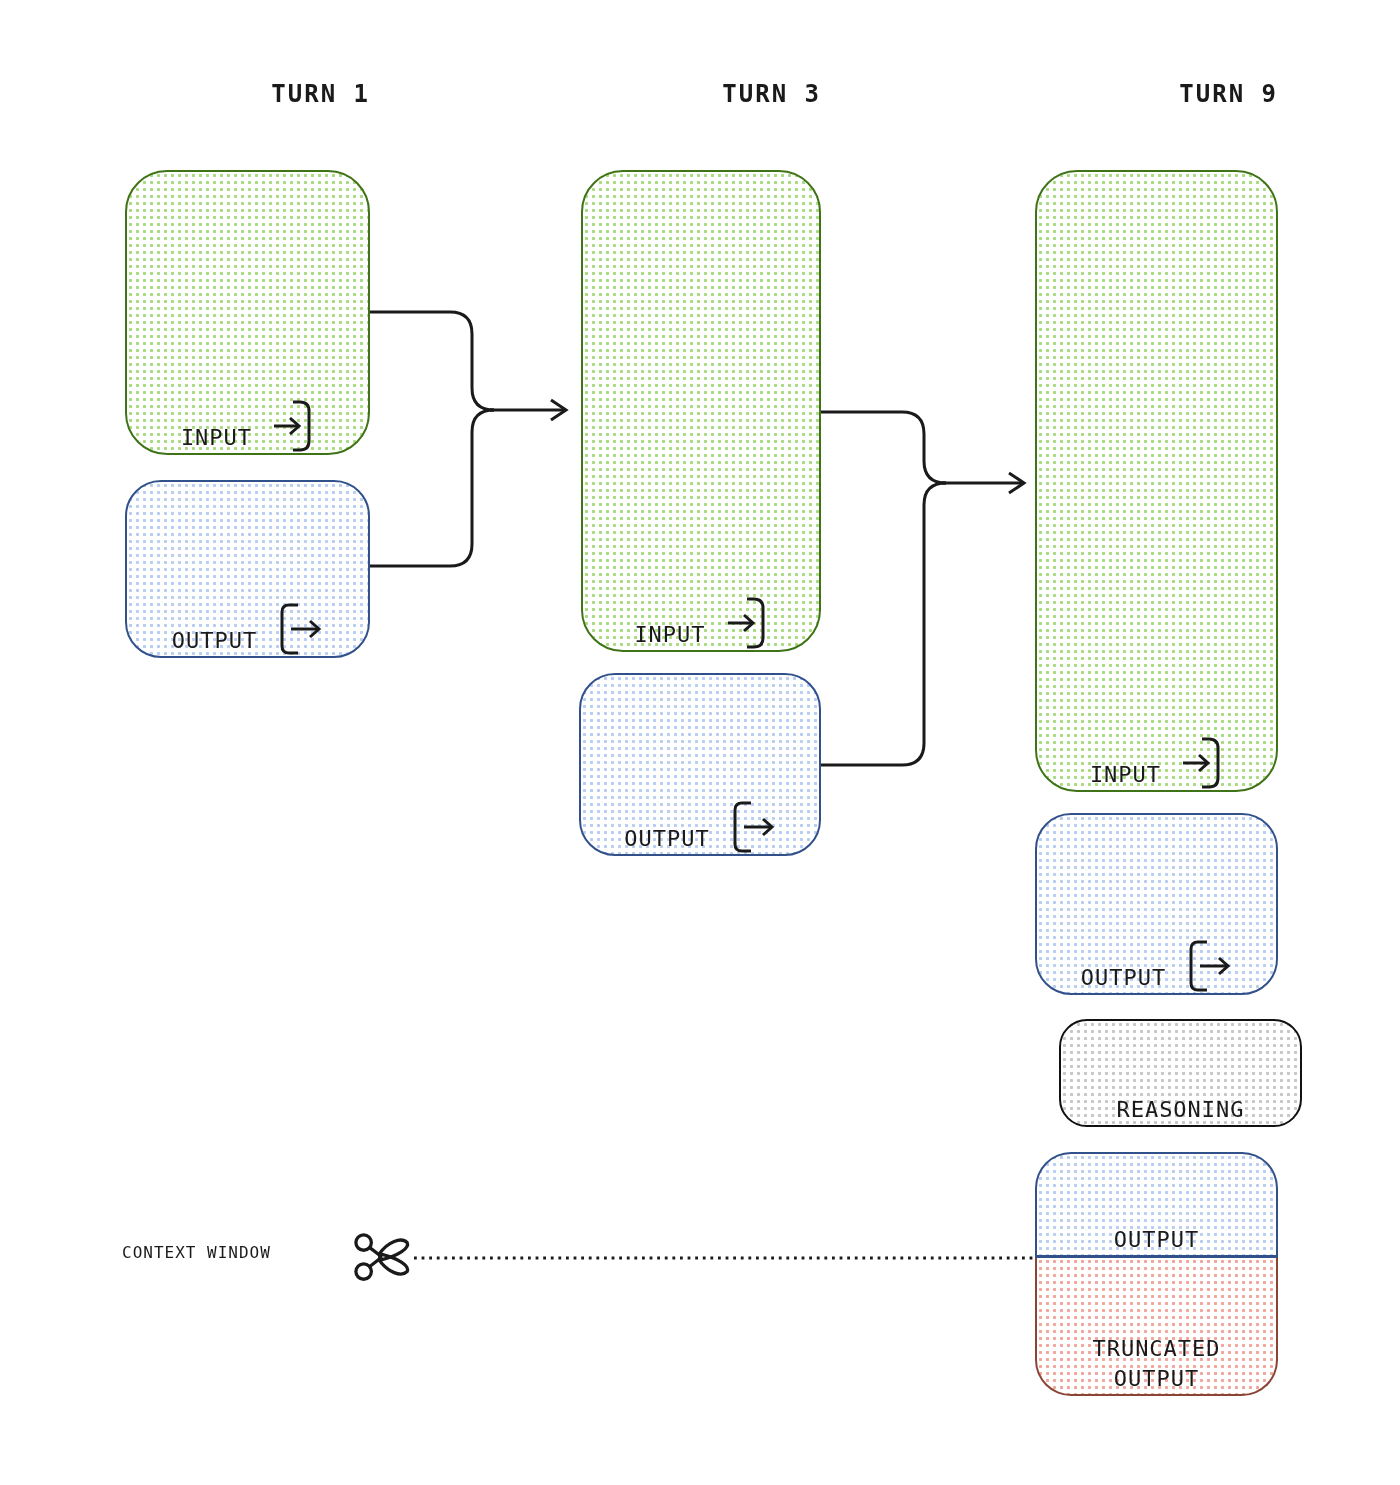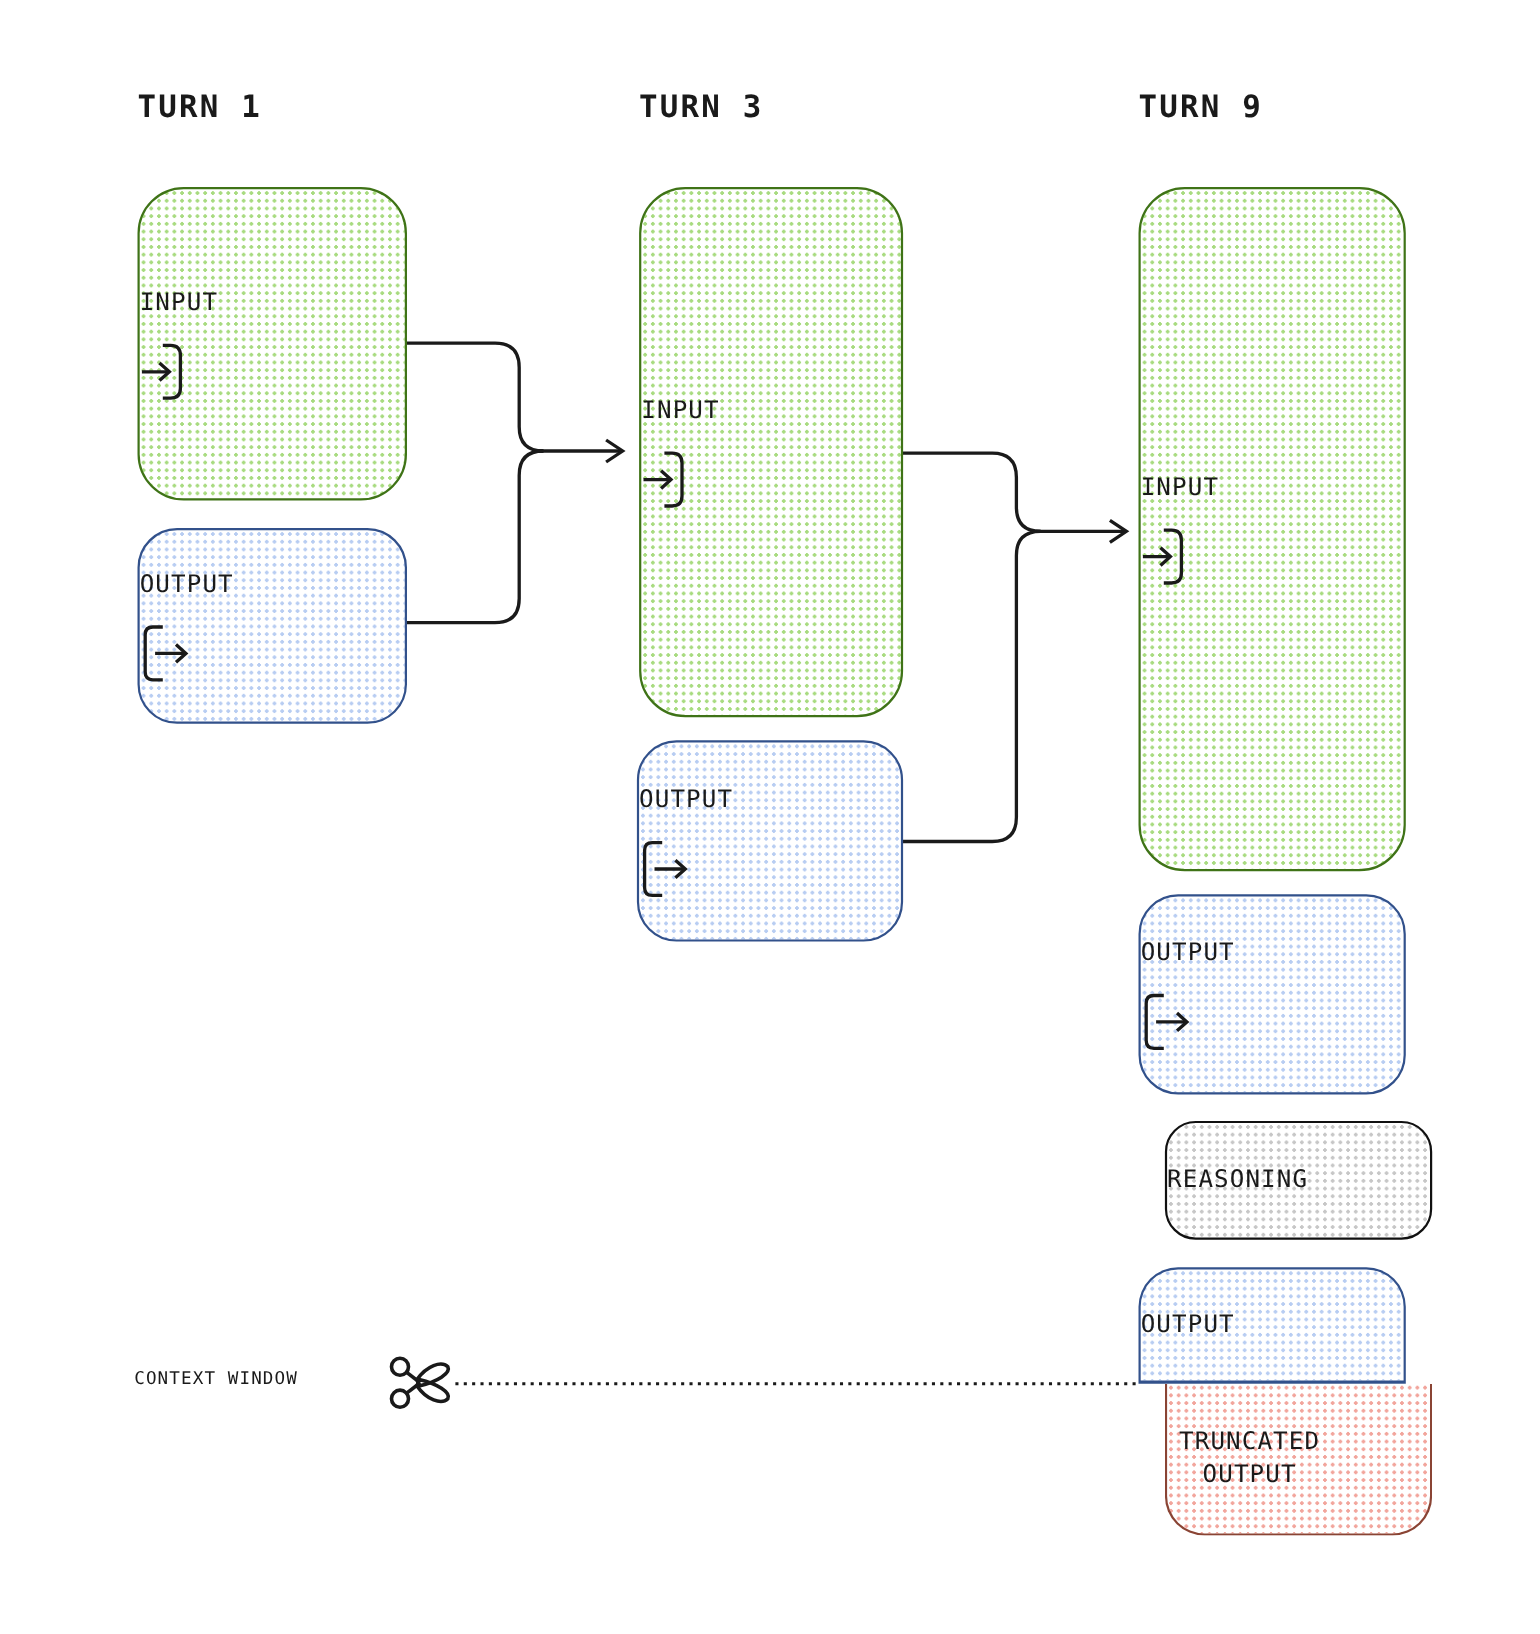--- a/index.html
+++ b/index.html
@@ -11,33 +11,33 @@
     position: relative;
     width: 1400px;
     height: 1485px;
     background: #ffffff;
     font-family: "DejaVu Sans Mono", "Liberation Mono", monospace;
     color: var(--ink, #1a1a1a);
     overflow: hidden;
   }
   .turn-header {
     position: absolute;
-    text-align: left;
-    font-size: 28px;
+    text-align: right;
+    font-size: 24px;
     font-weight: bold;
     letter-spacing: 2px;
     color: var(--ink, #1a1a1a);
     white-space: pre;
   }
   .box {
     position: absolute;
     box-sizing: border-box;
     display: flex;
-    flex-direction: column;
-    align-items: flex-start;
+    flex-direction: row;
+    align-items: flex-end;
     justify-content: center;
     gap: 20px;
   }
   .box-label {
     font-size: 22px;
     letter-spacing: 1px;
     text-align: center;
     line-height: 30px;
     color: var(--ink, #1a1a1a);
   }
@@ -62,21 +62,21 @@
   .dots-red {
     border: 2.5px solid var(--red-border, #8a4434);
     background-color: #ffffff;
     background-image: radial-gradient(circle, var(--red-dot, #f2a59c) 1.4px, transparent 1.5px);
     background-size: 7px 7px;
   }
   .r-big    { border-radius: 42px; }
   .r-mid    { border-radius: 36px; }
   .r-small  { border-radius: 28px; }
   .r-top    { border-radius: 36px 36px 0 0; border-bottom-width: 3px; }
-  .r-bottom { border-radius: 0 0 36px 36px; border-top: none; margin-left: 24px; }
+  .r-bottom { border-radius: 0 0 36px 36px; border-top: none; }
 
   .connectors {
     position: absolute;
     left: 0; top: 0;
     width: 1400px;
     height: 1485px;
     pointer-events: none;
   }
   .icon-svg { display: block; }
   .ctx-label {

